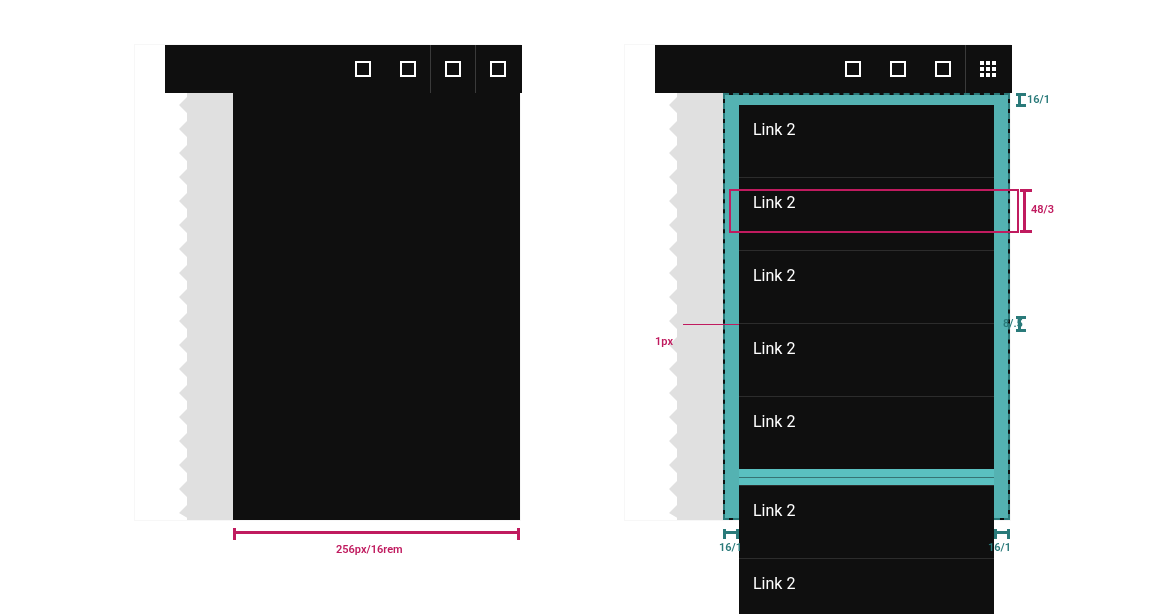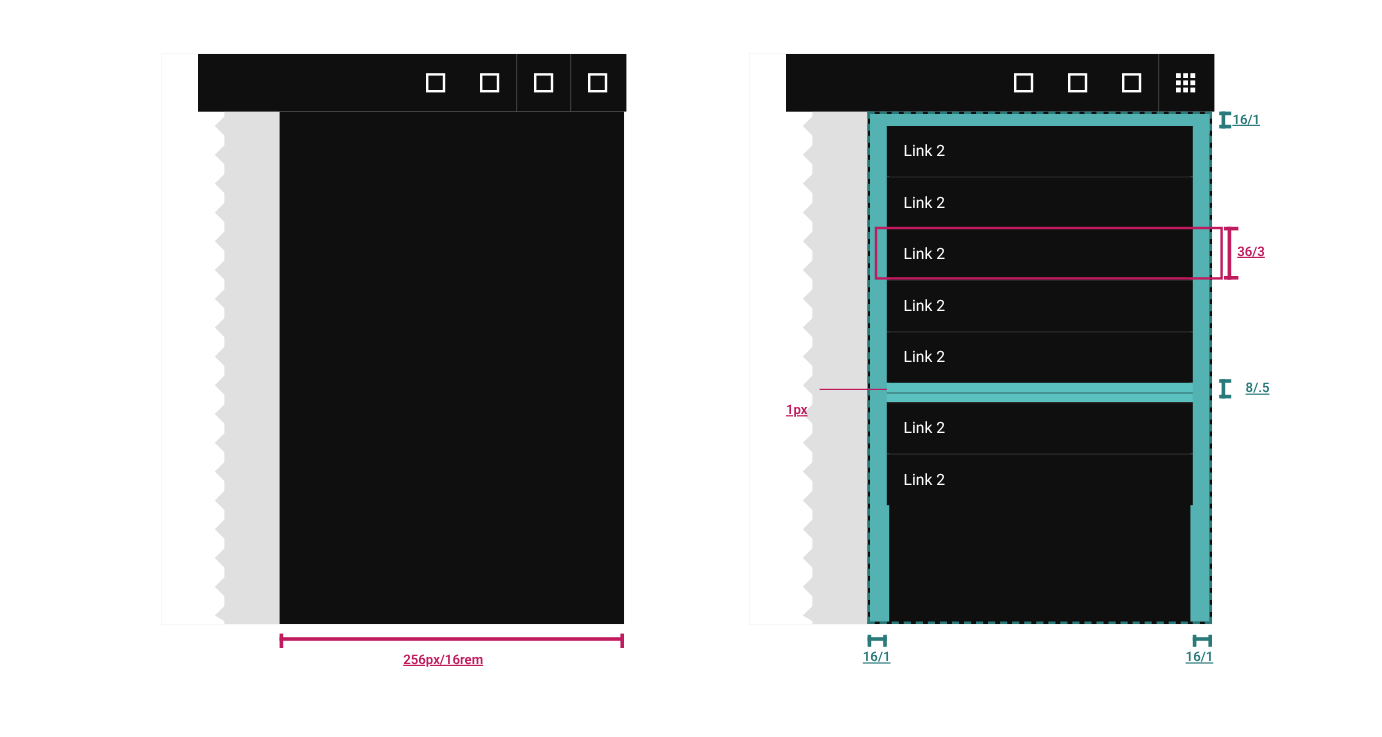--- a/index.html
+++ b/index.html
@@ -119,24 +119,24 @@
   }
   .menu{
     position:absolute;
     top:60px; 
     left:114px;
     width:255px;
   }
   .menu-item{
     height:42px;
     display:flex;
-    align-items:center;
-    padding:0 14px;
+    align-items:flex-start;
+    padding:15px 14px;
     color:#fff;
-    font-size:13px;
+    font-size:16px;
     background:var(--black);
     border-top:1px solid rgba(255,255,255,0.12);
   }
   .menu-item:first-child{border-top:none}
   .menu-divider{
     height:16px;
     background:var(--teal);
     position:relative;
   }
   .menu-divider::after{
@@ -151,21 +151,20 @@
     border:2px solid var(--pink);
     box-sizing:border-box;
     pointer-events:none;
   }
   
   .ann{
     position:absolute;
     font-size:11px;
     font-weight:600;
     white-space:nowrap;
-    text-decoration:underline;
   }
   .ann.pink{color:var(--pink)}
   .ann.teal{color:var(--teal-dark)}
   .hbar{
     position:absolute;
     height:0;
     border-top:3px solid var(--pink);
   }
   .hbar::before,.hbar::after{
     content:"";
@@ -313,24 +312,24 @@
           <span>Link 2</span>
         </div>
     </div>
 
     <div class="highlight-row" style="left:104px;top:144px;width:290px;height:44px"></div>
 
     <div class="tealvbar" style="left:393px;top:48px;height:14px"></div>
     <div class="ann teal" style="left:402px;top:48px">16/1</div>
 
     <div class="vbar" style="left:398px;top:144px;height:44px"></div>
-    <div class="ann pink" style="left:406px;top:158px">36/3</div>
+    <div class="ann pink" style="left:406px;top:158px">48/3</div>
 
     <div class="tealvbar" style="left:393px;top:271px;height:16px"></div>
-    <div class="ann teal" style="left:413px;top:272px">8/.5</div>
+    <div class="ann teal" style="left:378px;top:272px">8/.5</div>
 
     <div class="leader" style="left:58px;top:279px;width:56px"></div>
     <div class="ann pink" style="left:30px;top:290px">1px</div>
 
     <div class="tealhbar" style="left:98px;top:486px;width:16px"></div>
     <div class="ann teal" style="left:94px;top:496px">16/1</div>
 
     <div class="tealhbar" style="left:369px;top:486px;width:16px"></div>
     <div class="ann teal" style="left:363px;top:496px">16/1</div>
   </div>

